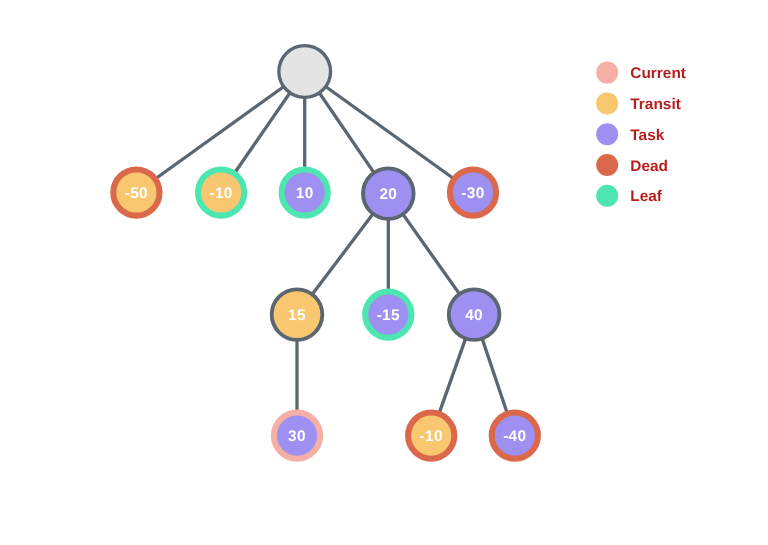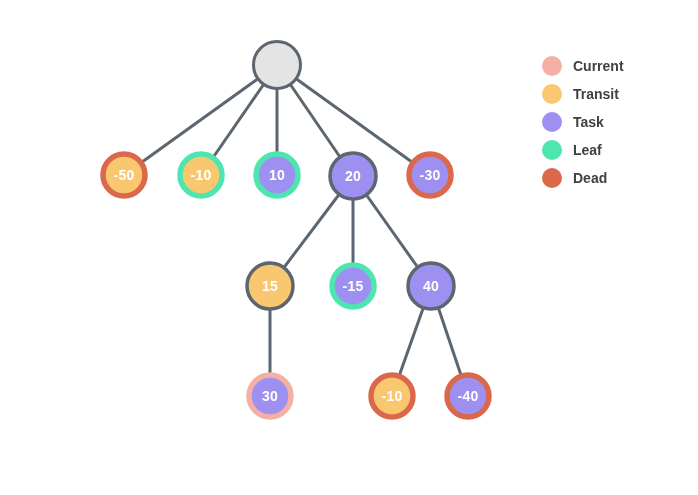--- a/index.html
+++ b/index.html
@@ -42,21 +42,21 @@
   }
   .legend-swatch {
     width: 20px;
     height: 20px;
     border-radius: 50%;
     flex: 0 0 auto;
   }
   .legend-label {
     font-size: 14px;
     font-weight: bold;
-    color: #404040;
+    color: #b91c1c;
     line-height: 20px;
     white-space: nowrap;
   }
 </style>
 </head>
 <body>
 
 <div class="stage">
   <svg class="tree-canvas" width="698" height="495" viewBox="0 0 698 495">
       <line x1="277" y1="65" x2="124" y2="175" stroke="#5b6670" stroke-width="3"></line>
@@ -125,21 +125,21 @@
       </div>
       <div class="legend-item">
         <span class="legend-swatch" style="background: rgb(249, 199, 111);"></span>
         <span class="legend-label">Transit</span>
       </div>
       <div class="legend-item">
         <span class="legend-swatch" style="background: rgb(158, 144, 240);"></span>
         <span class="legend-label">Task</span>
       </div>
       <div class="legend-item">
+        <span class="legend-swatch" style="background: rgb(220, 104, 76);"></span>
+        <span class="legend-label">Dead</span>
+      </div>
+      <div class="legend-item">
         <span class="legend-swatch" style="background: rgb(77, 230, 176);"></span>
         <span class="legend-label">Leaf</span>
-      </div>
-      <div class="legend-item">
-        <span class="legend-swatch" style="background: rgb(220, 104, 76);"></span>
-        <span class="legend-label">Dead</span>
       </div>
     </div>
 </div>
 
 </body></html>

